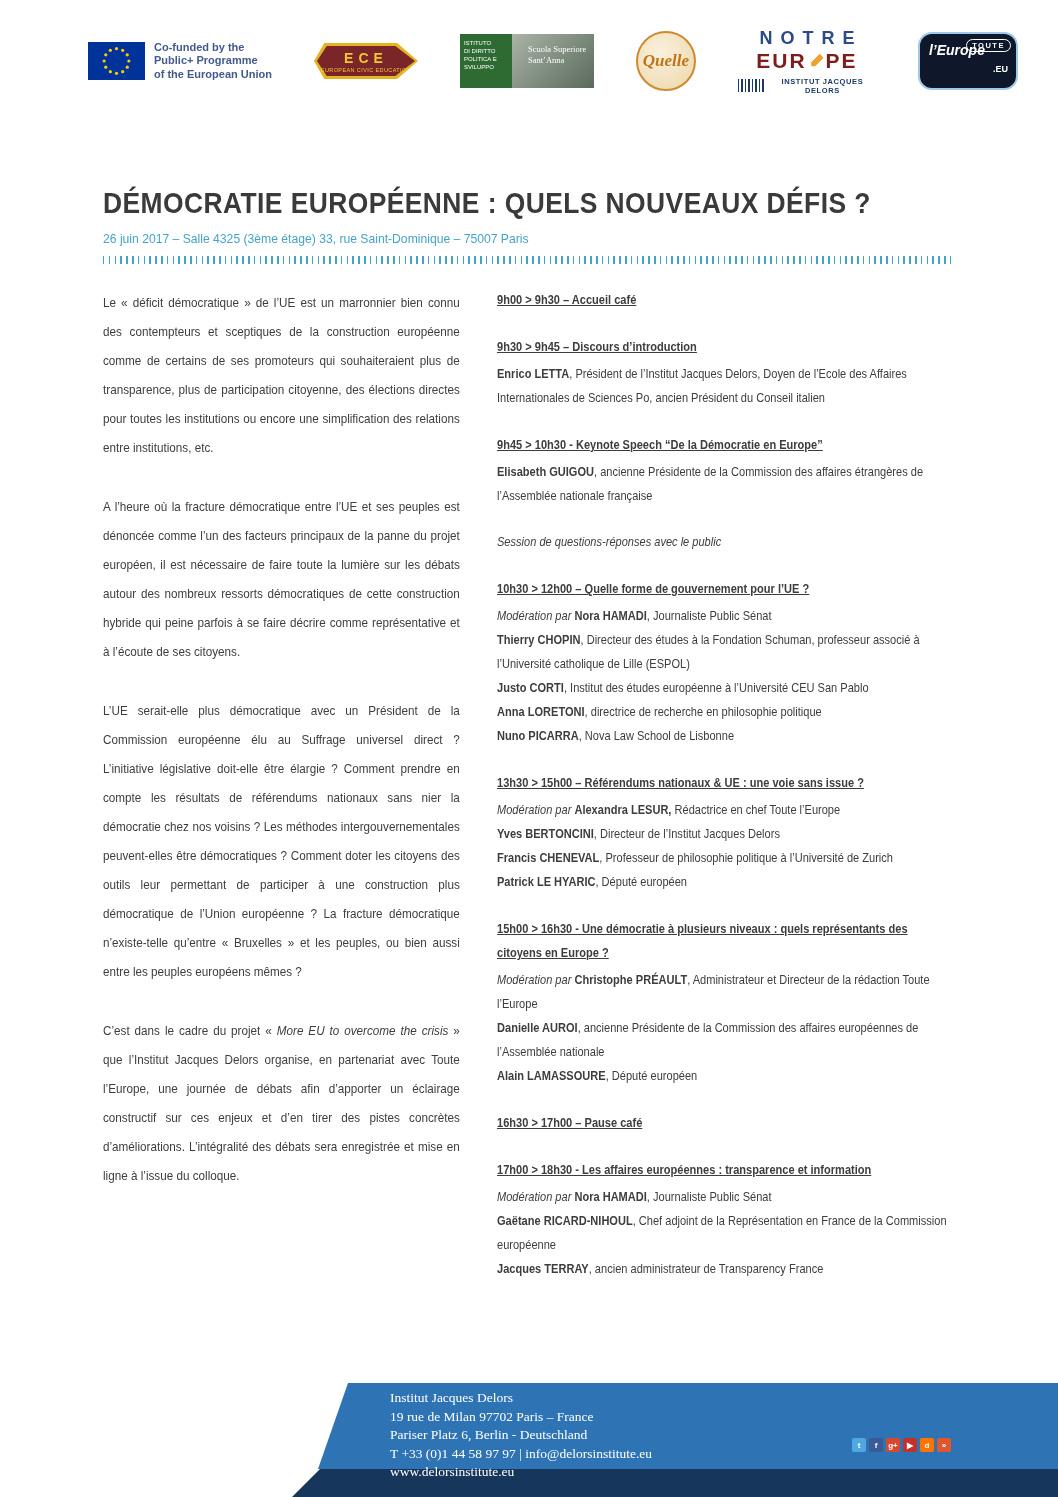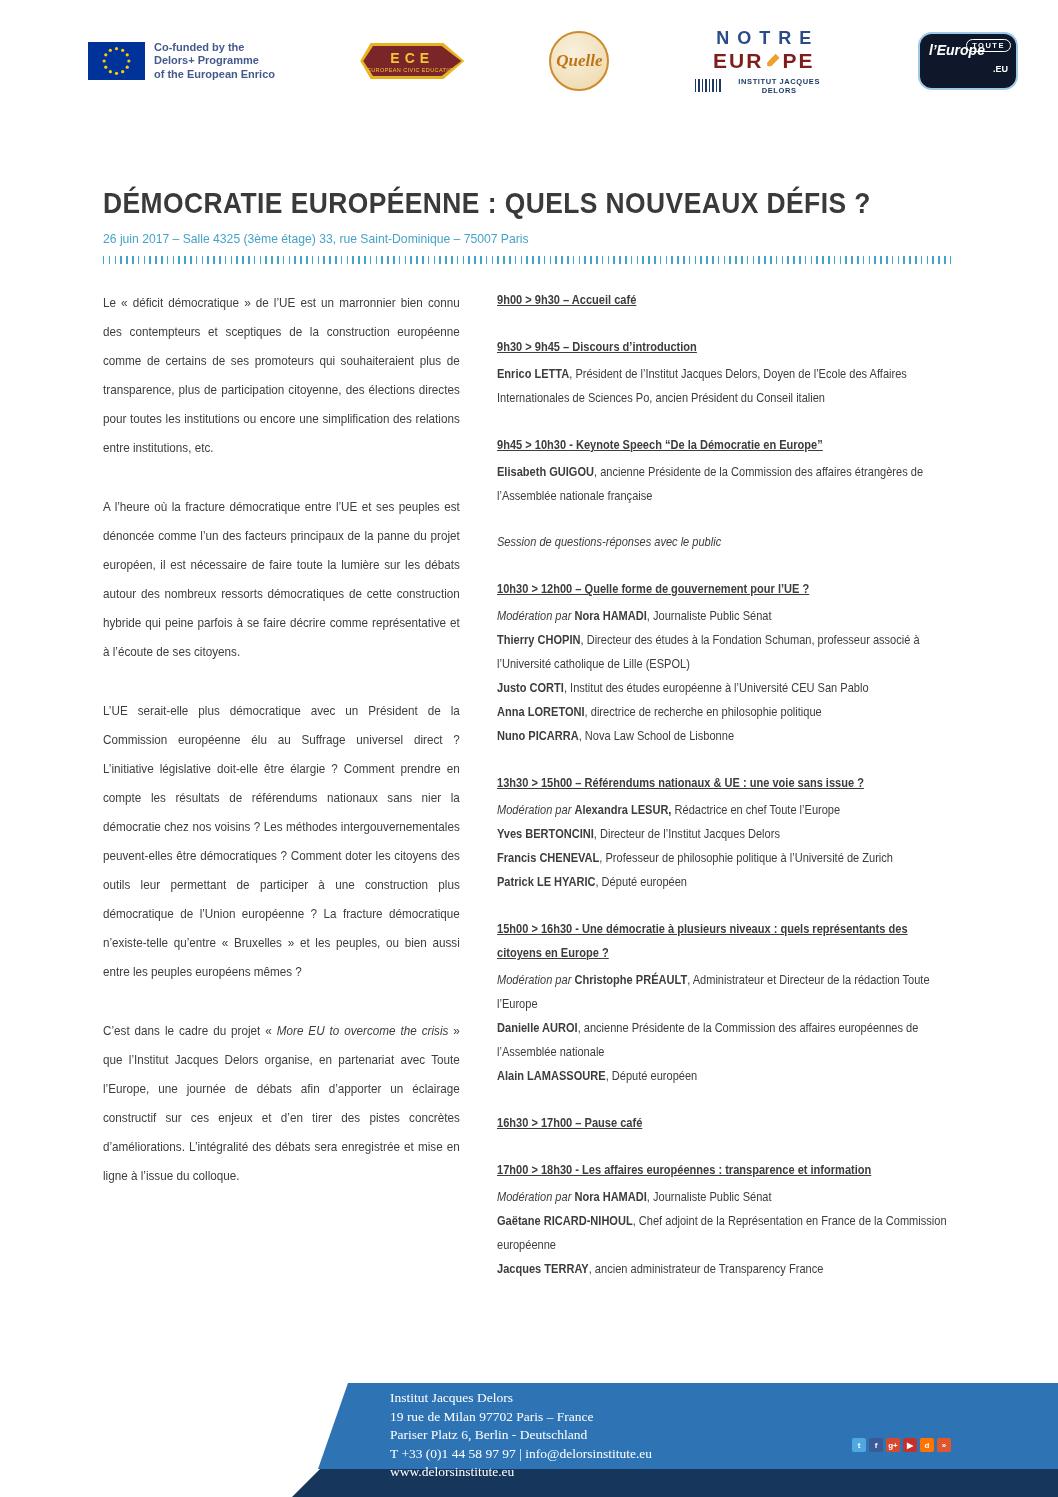--- a/index.html
+++ b/index.html
@@ -111,33 +111,44 @@
           <circle cx="30" cy="33" r="1.7"></circle>
             <circle cx="23.5" cy="31.3" r="1.7"></circle>
             <circle cx="18.7" cy="26.5" r="1.7"></circle>
           <circle cx="17" cy="20" r="1.7"></circle>
             <circle cx="18.7" cy="13.5" r="1.7"></circle>
             <circle cx="23.5" cy="8.7" r="1.7"></circle>
         </g>
       </svg>
       <div class="eu-text">
         <div>Co-funded by the</div>
-        <div>Delors+ Programme</div>
-        <div>of the European Enrico</div>
+        <div>Public+ Programme</div>
+        <div>of the European Union</div>
       </div>
     </div>
 
     <div class="logo">
       <div class="ece-shape">
         <div class="ece-inner"></div>
         <div class="ece-abbr">ECE</div>
         <div class="ece-sub">EUROPEAN CIVIC EDUCATION</div>
       </div>
     </div>
 
+    <div class="logo logo-sa">
+      <div class="sa-green">
+        <div>ISTITUTO</div>
+        <div>DI DIRITTO</div>
+        <div>POLITICA E</div>
+        <div>SVILUPPO</div>
+      </div>
+      <div class="sa-photo">
+        <span class="sa-name">Scuola Superiore Sant’Anna</span>
+      </div>
+    </div>
 
     <div class="logo">
       <div class="cesue-circle">
         <span class="cesue-text">Quelle</span>
       </div>
     </div>
 
     <div class="logo logo-ne">
       <div class="ne-top">NOTRE</div>
       <div class="ne-main">

